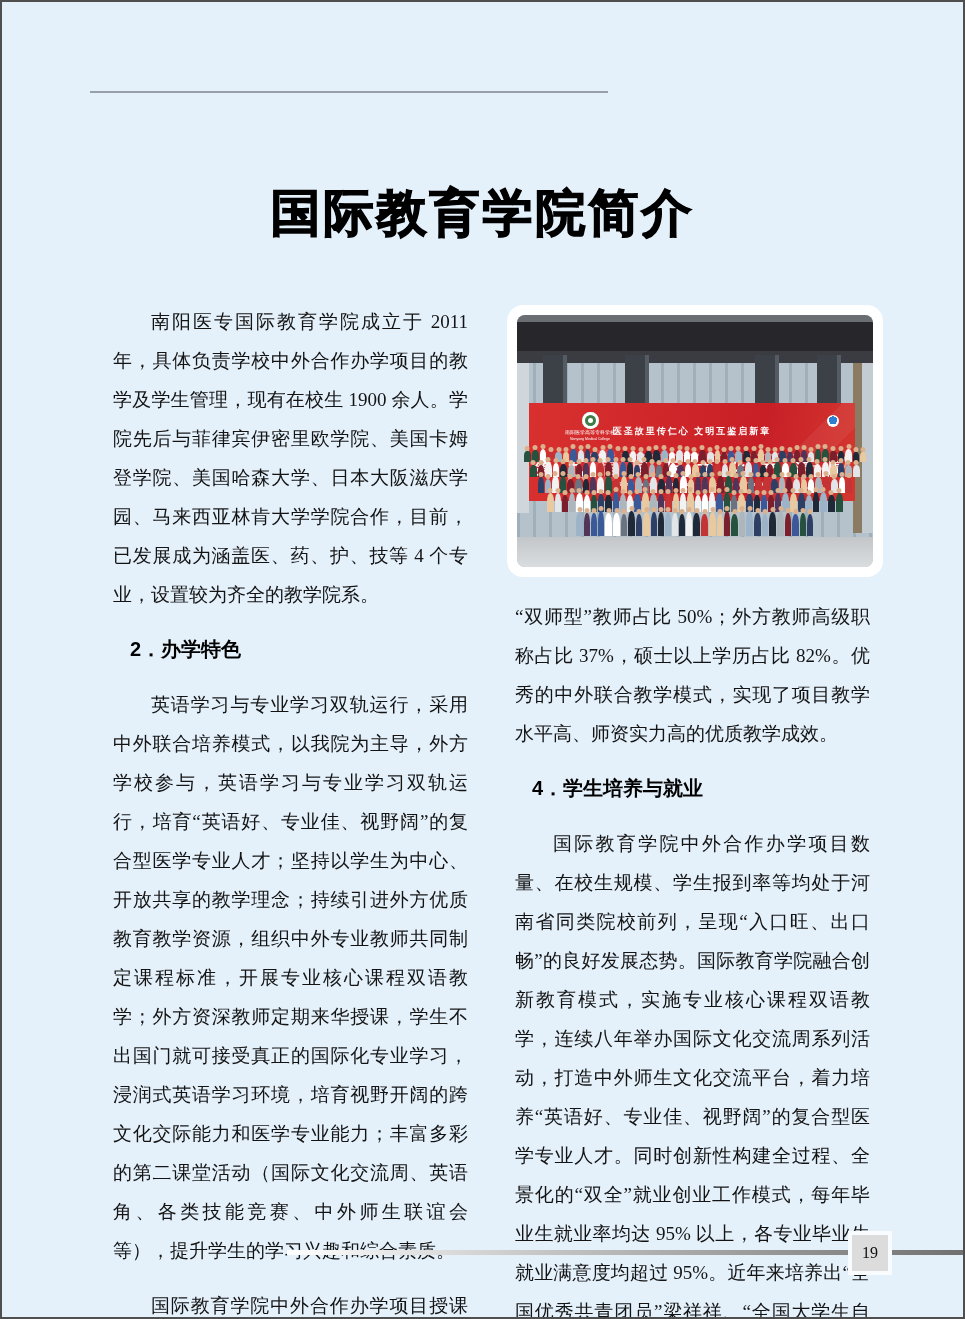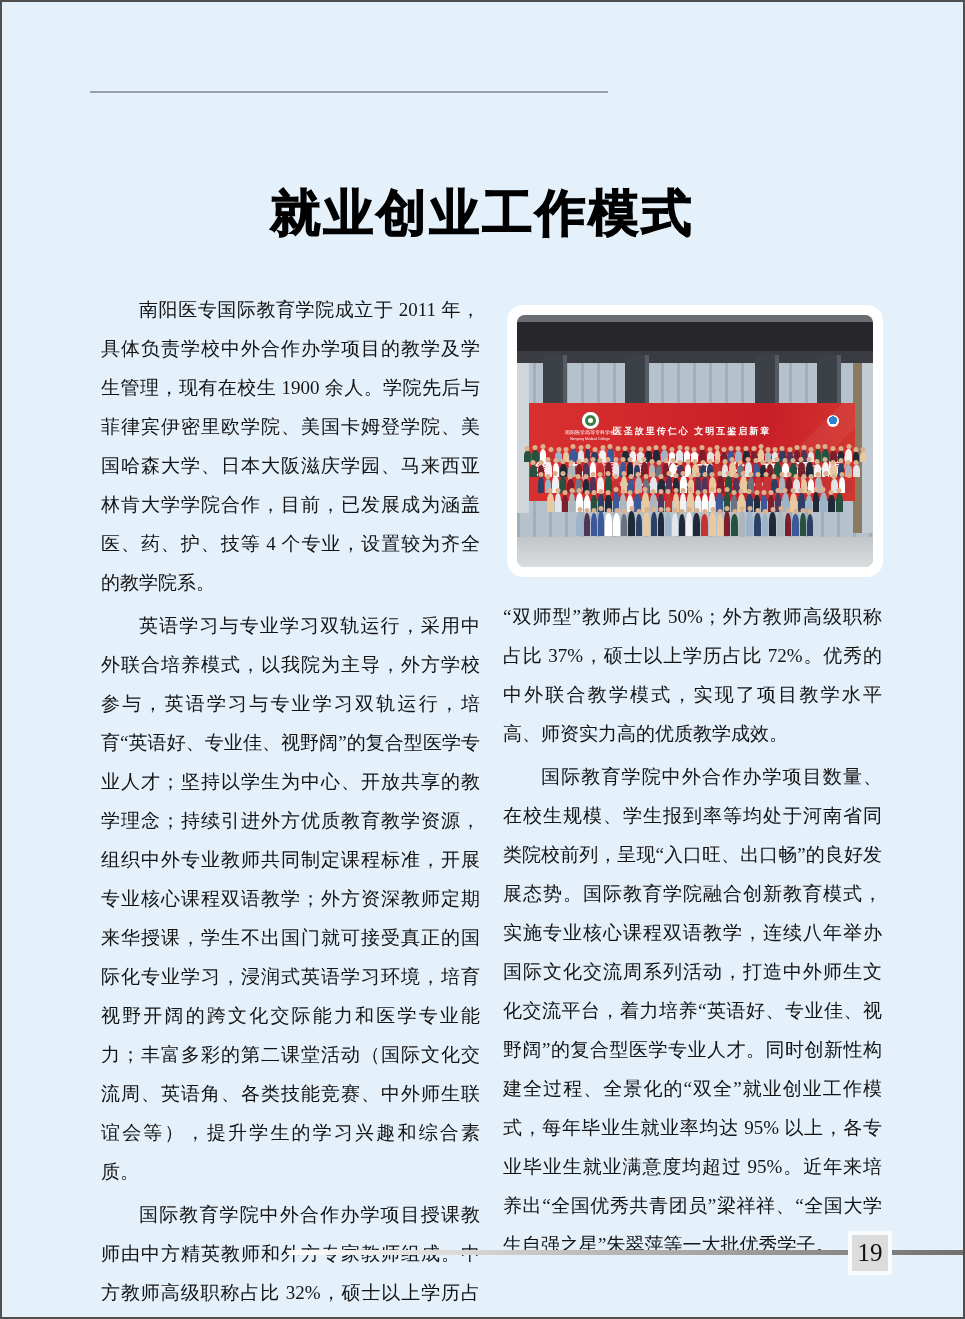--- a/index.html
+++ b/index.html
@@ -37,21 +37,21 @@
     position:absolute;width:387px;
     font-size:19px;line-height:39px;text-align:justify;
   }
   .col-left{left:95px;top:284px;}
   .col-right{left:497px;top:284px;}
   .sec-h{
     font-family:"Liberation Sans","DejaVu Sans",sans-serif;
     font-weight:bold;font-size:20px;color:#000;
     padding-left:33px;line-height:39px;
   }
-  .para{margin:4px;text-indent:2em;}
+  .para{margin:16px;text-indent:2em;}
   .para.no-indent{text-indent:0;}
   
   .photo-frame{
     position:relative;
     margin:19px 0 20px 8px;
     width:356px;height:252px;
     background:#ffffff;
     padding:10px;
     border-radius:16px;
   }
@@ -119,34 +119,35 @@
   }
   
   .footer-rule{
     position:absolute;left:285px;top:1248px;width:678px;height:5px;
     background:linear-gradient(90deg,#ffffff 0%,#c2c2c2 40%,#707070 100%);
   }
   .page-num{
     position:absolute;left:846px;top:1229px;width:36px;height:36px;
     background:#dcdcdc;border:4px solid #f8fcff;
     display:flex;align-items:center;justify-content:center;
-    font-size:25px;color:#101010;
+    font-size:16px;color:#101010;
   }
 </style>
 </head>
 <body>
 
 <div class="page">
 
   <div class="header-rule"></div>
 
-  <div class="doc-title">就业创业工作模式</div>
+  <div class="doc-title">国际教育学院简介</div>
 
   <div class="col col-left">
     <p class="para">南阳医专国际教育学院成立于 2011 年，具体负责学校中外合作办学项目的教学及学生管理，现有在校生 1900 余人。学院先后与菲律宾伊密里欧学院、美国卡姆登学院、美国哈森大学、日本大阪滋庆学园、马来西亚林肯大学学院合作，目前，已发展成为涵盖医、药、护、技等 4 个专业，设置较为齐全的教学院系。</p>
+    <div class="sec-h">2．办学特色</div>
     <p class="para">英语学习与专业学习双轨运行，采用中外联合培养模式，以我院为主导，外方学校参与，英语学习与专业学习双轨运行，培育“英语好、专业佳、视野阔”的复合型医学专业人才；坚持以学生为中心、开放共享的教学理念；持续引进外方优质教育教学资源，组织中外专业教师共同制定课程标准，开展专业核心课程双语教学；外方资深教师定期来华授课，学生不出国门就可接受真正的国际化专业学习，浸润式英语学习环境，培育视野开阔的跨文化交际能力和医学专业能力；丰富多彩的第二课堂活动（国际文化交流周、英语角、各类技能竞赛、中外师生联谊会等），提升学生的学习兴趣和综合素质。</p>
     <p class="para">国际教育学院中外合作办学项目授课教师由中方精英教师和外方专家教师组成。中方教师高级职称占比 32%，硕士以上学历占比 70%，</p>
   </div>
 
   <div class="col col-right">
 
     <div class="photo-frame">
       <div class="photo">
         <div class="canopy"></div>
         <div class="pillar p1"></div>
@@ -388,20 +389,21 @@
               <span class="person" style="width: 7px; height: 25px; background: rgb(174, 182, 189);"></span>
               <span class="person" style="width: 6px; height: 23px; background: rgb(122, 31, 43);"></span>
               <span class="person" style="width: 7px; height: 22px; background: rgb(59, 89, 152);"></span>
               <span class="person" style="width: 6px; height: 23px; background: rgb(39, 81, 63);"></span>
               <span class="person" style="width: 6px; height: 22px; background: rgb(46, 63, 102);"></span>
             </div>
           </div>
       </div>
     </div>
 
-    <p class="para no-indent">“双师型”教师占比 50%；外方教师高级职称占比 37%，硕士以上学历占比 72%。优秀的中外联合教学模式，实现了项目教学水平高、师资实力高的优质教学成效。</p>
+    <p class="para no-indent">“双师型”教师占比 50%；外方教师高级职称占比 37%，硕士以上学历占比 82%。优秀的中外联合教学模式，实现了项目教学水平高、师资实力高的优质教学成效。</p>
+    <div class="sec-h">4．学生培养与就业</div>
     <p class="para">国际教育学院中外合作办学项目数量、在校生规模、学生报到率等均处于河南省同类院校前列，呈现“入口旺、出口畅”的良好发展态势。国际教育学院融合创新教育模式，实施专业核心课程双语教学，连续八年举办国际文化交流周系列活动，打造中外师生文化交流平台，着力培养“英语好、专业佳、视野阔”的复合型医学专业人才。同时创新性构建全过程、全景化的“双全”就业创业工作模式，每年毕业生就业率均达 95% 以上，各专业毕业生就业满意度均超过 95%。近年来培养出“全国优秀共青团员”梁祥祥、“全国大学生自强之星”朱翠萍等一大批优秀学子。</p>
   </div>
 
   <div class="footer-rule"></div>
   <div class="page-num">19</div>
 
 </div>
 
 </body></html>

